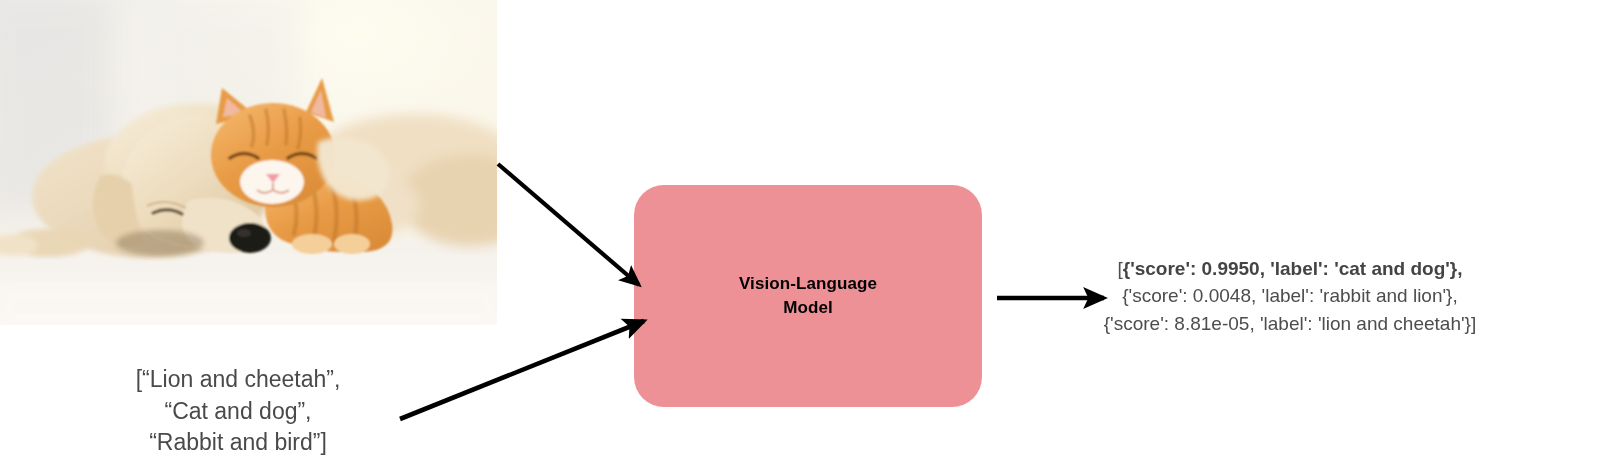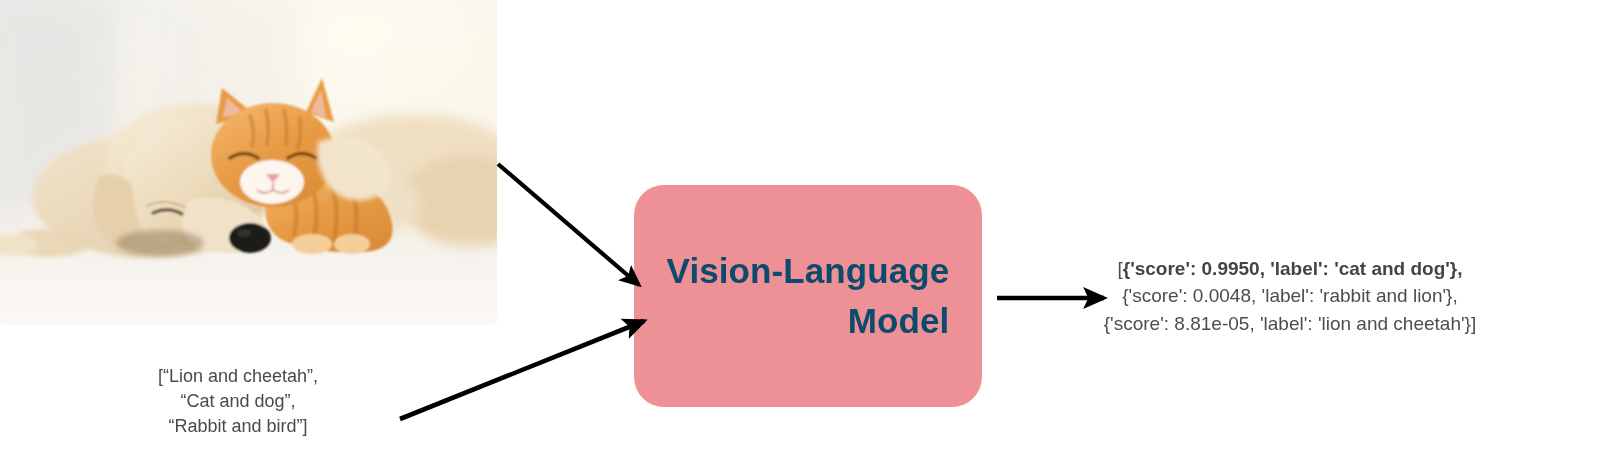--- a/index.html
+++ b/index.html
@@ -37,48 +37,47 @@
     top: 185px;
     width: 348px;
     height: 222px;
     border-radius: 30px;
     display: flex;
     align-items: center;
     justify-content: center;
     text-align: center;
   }
   #model-box-label {
-    color: #0c4a6e;
-    font-size: 35px;
+    color: #000000;
+    font-size: 17px;
     font-weight: bold;
     line-height: 1.42;
     letter-spacing: 0.1px;
     white-space: pre-line;
-    text-align: right;
   }
 
   
   #arrows {
     position: absolute;
     left: 0;
     top: 0;
     width: 1600px;
     height: 473px;
     pointer-events: none;
   }
 
   
   #prompt-text {
     position: absolute;
     left: 104px;
     top: 364px;
     width: 268px;
     text-align: center;
     color: #4a4a4a;
-    font-size: 18px;
+    font-size: 23px;
     line-height: 1.38;
     white-space: pre-line;
   }
 
   
   #output-text {
     position: absolute;
     left: 1040px;
     top: 255px;
     width: 500px;

